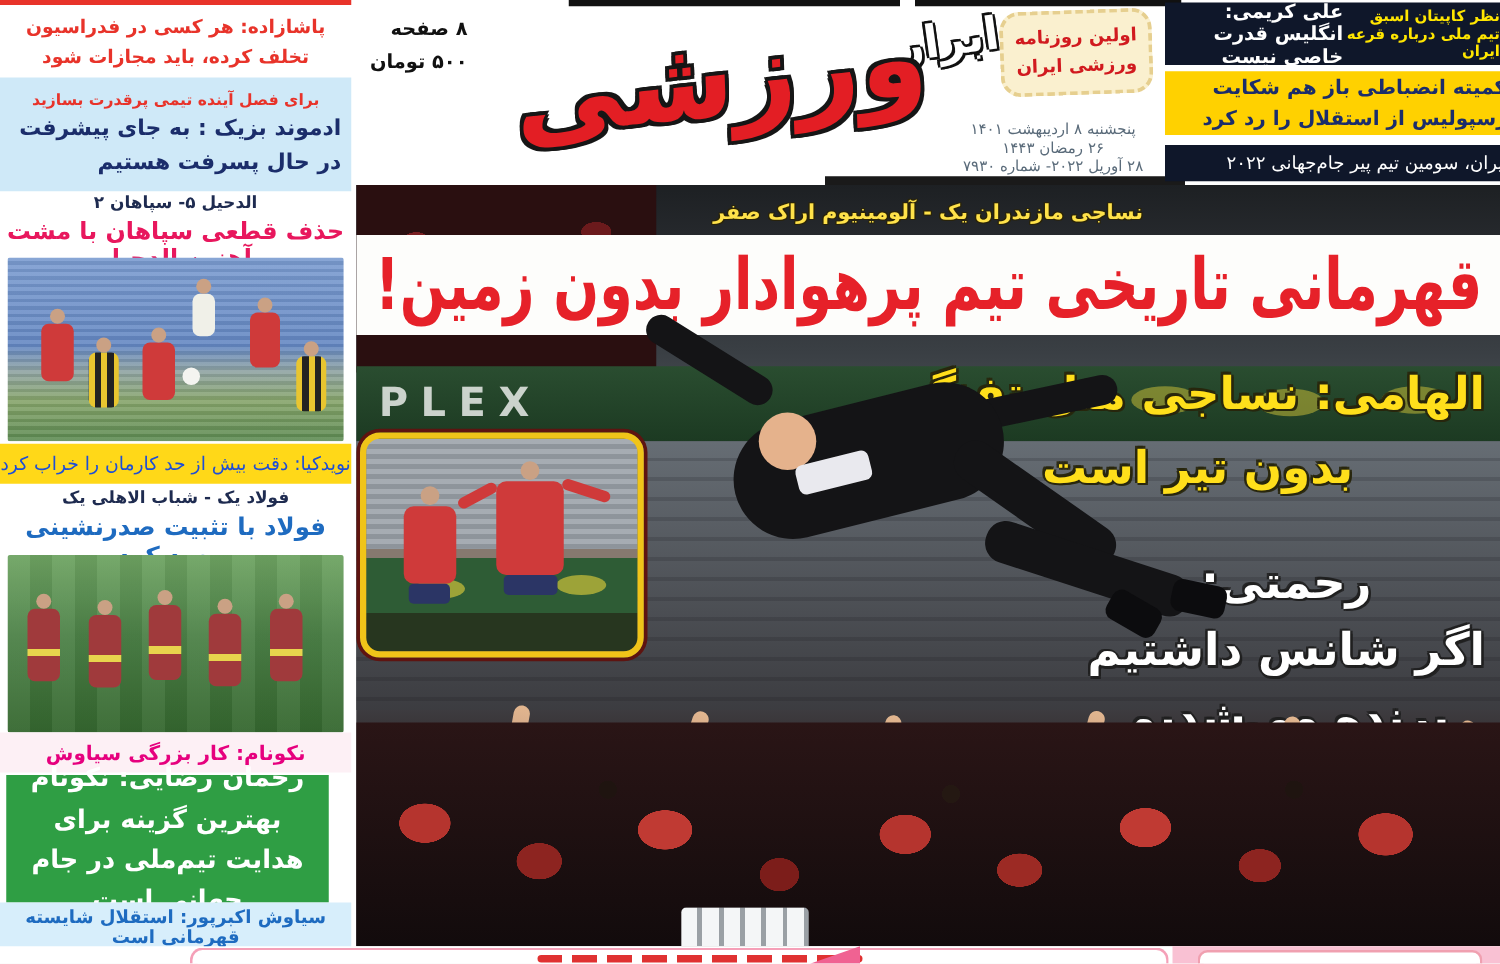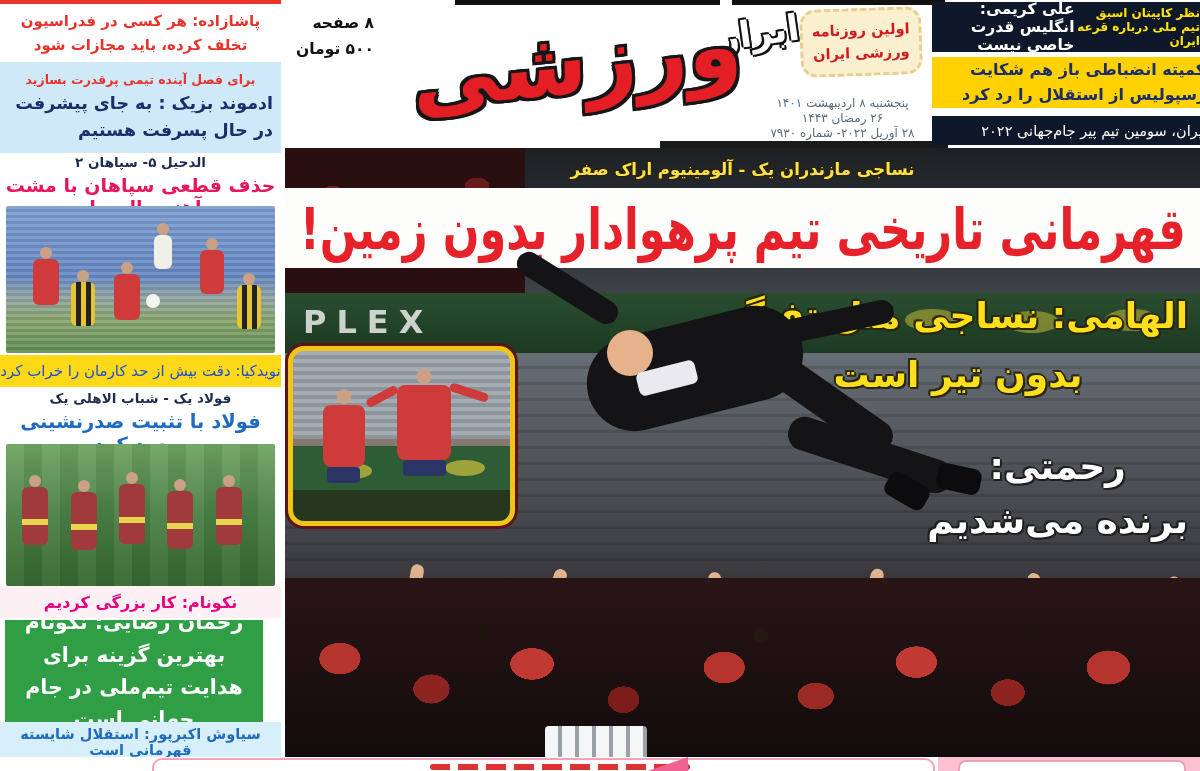--- a/index.html
+++ b/index.html
@@ -189,21 +189,21 @@
     <div class="lc-h-blue">فولاد با تثبیت صدرنشینی صعود کرد</div>
 
     <div class="photo photo-b">
       <i class="fig" style="left:6%;top:30%;width:26px;height:58px;background:linear-gradient(180deg,#a03a3c 0 55%,#e8d44d 55% 65%,#a03a3c 65% 100%);"></i>
       <i class="fig" style="left:24%;top:34%;width:26px;height:58px;background:linear-gradient(180deg,#a03a3c 0 55%,#e8d44d 55% 65%,#a03a3c 65% 100%);"></i>
       <i class="fig" style="left:42%;top:28%;width:26px;height:60px;background:linear-gradient(180deg,#a03a3c 0 55%,#e8d44d 55% 65%,#a03a3c 65% 100%);"></i>
       <i class="fig" style="left:60%;top:33%;width:26px;height:58px;background:linear-gradient(180deg,#a03a3c 0 55%,#e8d44d 55% 65%,#a03a3c 65% 100%);"></i>
       <i class="fig" style="left:78%;top:30%;width:26px;height:58px;background:linear-gradient(180deg,#a03a3c 0 55%,#e8d44d 55% 65%,#a03a3c 65% 100%);"></i>
     </div>
 
-    <div class="pink-strip ctr">نکونام: کار بزرگی کردیم</div>
+    <div class="pink-strip ctr">نکونام: کار بزرگی سیاوش</div>
     <div class="green-panel ctr">رحمان رضایی: نکونام بهترین گزینه برای هدایت تیم‌ملی در جام جهانی است</div>
     <div class="blue-strip-bottom ctr">سیاوش اکبرپور: استقلال شایسته قهرمانی است</div>
   </aside>
 
   <header>
     <div class="top-black-bar"></div>
     <div class="pages-price">
       <div>۸ صفحه</div>
       <div>۵۰۰ تومان</div>
     </div>
@@ -257,20 +257,21 @@
       <i class="bb-oval" style="left:18%;top:66%;width:40px;height:16px;opacity:.6;"></i>
       <i class="bb-oval" style="left:70%;top:64%;width:40px;height:16px;opacity:.6;"></i>
       <div class="p-torso" style="left:14%;top:32%;width:19%;height:36%;"></div>
       <div class="p-torso" style="left:48%;top:20%;width:25%;height:44%;"></div>
       <i class="p-arm" style="left:33%;top:24%;width:34px;height:9px;transform:rotate(-28deg);"></i>
       <i class="p-arm" style="left:72%;top:22%;width:40px;height:9px;transform:rotate(18deg);"></i>
     </div>
 
     <div class="quote-white">
       <div>رحمتی:</div>
+      <div>اگر شانس داشتیم</div>
       <div>برنده می‌شدیم</div>
     </div>
 
     <div>
       <i class="coach-part" style="left:225px;top:128px;width:115px;height:24px;transform:rotate(32deg);"></i>
       <i class="coach-part" style="left:480px;top:163px;width:130px;height:24px;transform:rotate(-12deg);"></i>
       <i class="coach-part" style="left:300px;top:173px;width:220px;height:95px;transform:rotate(-14deg);"></i>
       <i class="c-head" style="left:322px;top:182px;width:46px;height:46px;"></i>
       <i class="c-shirt" style="left:352px;top:218px;width:60px;height:24px;transform:rotate(-14deg);"></i>
       <i class="coach-part" style="left:468px;top:238px;width:150px;height:34px;transform:rotate(35deg);border-radius:16px;"></i>

